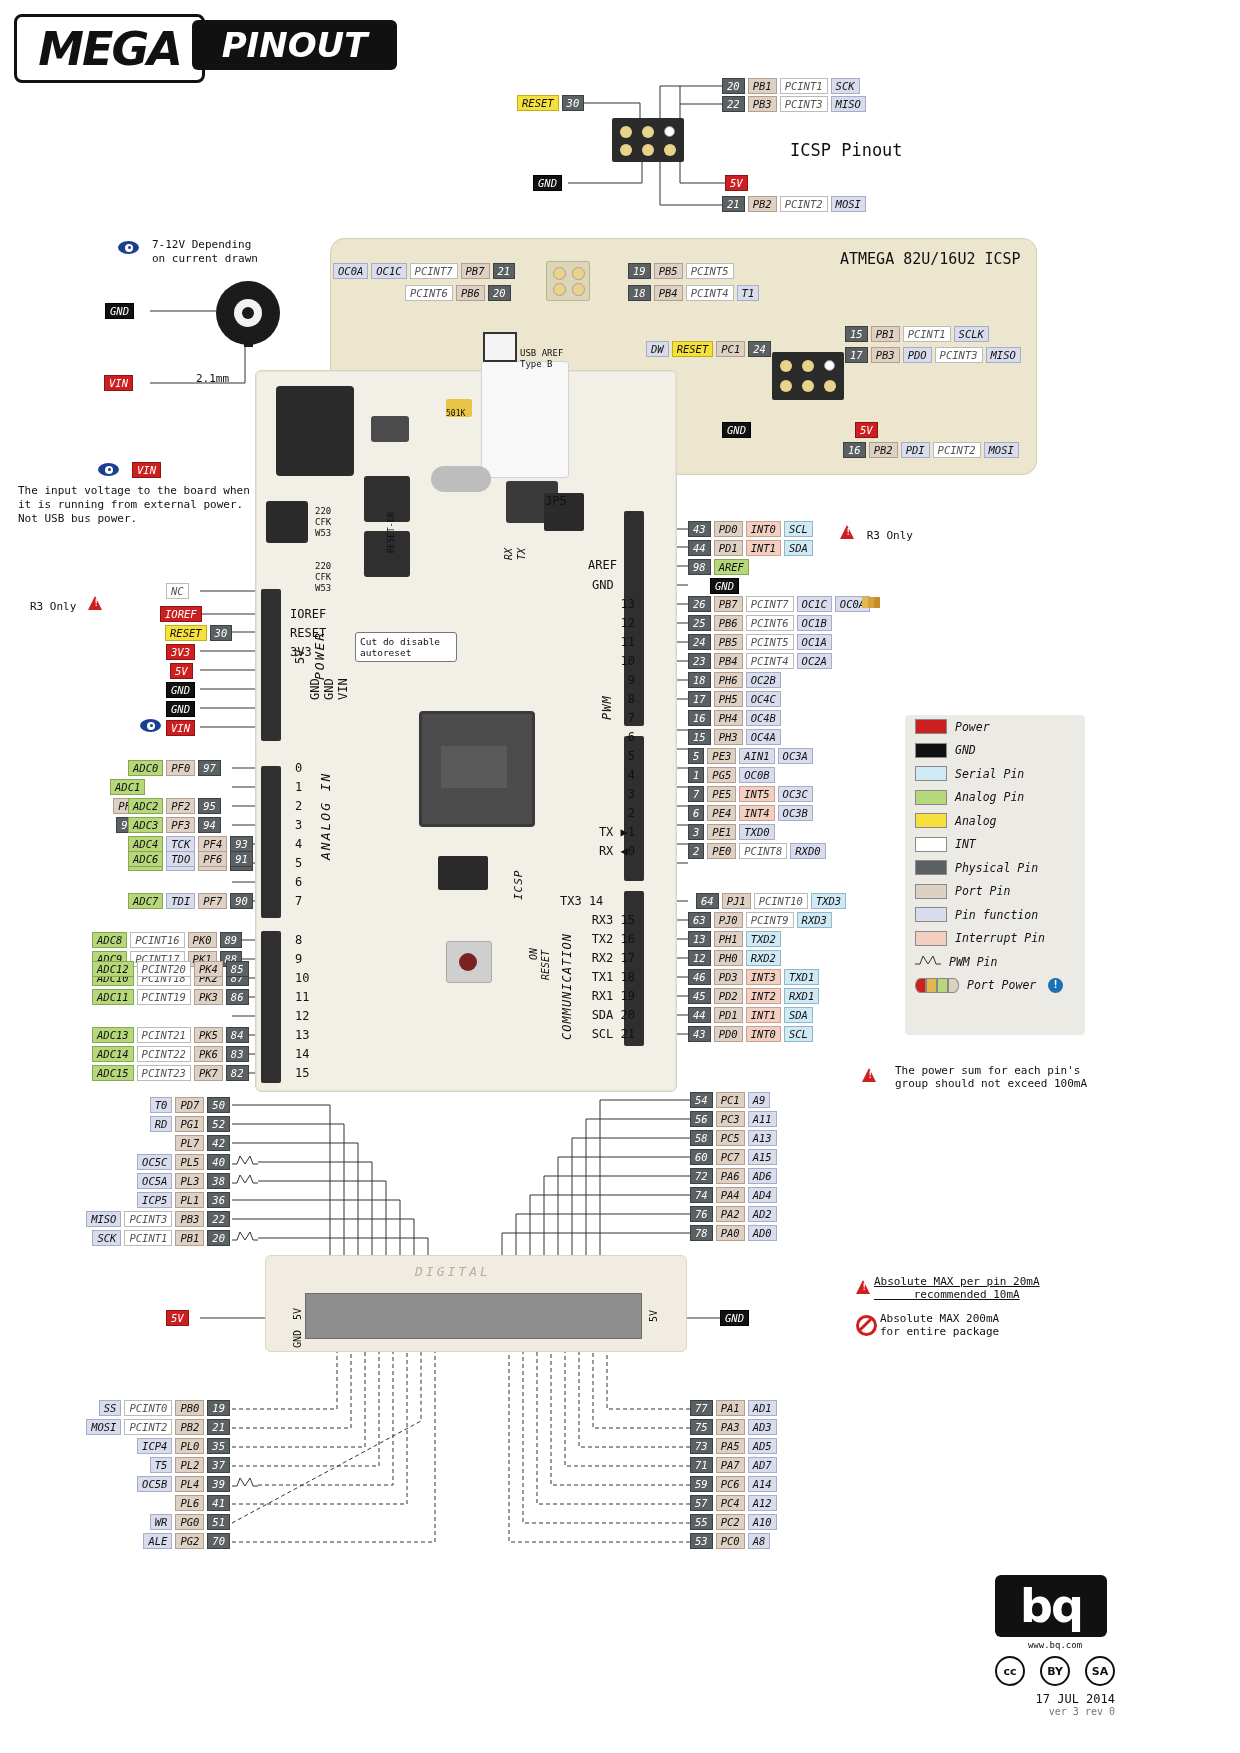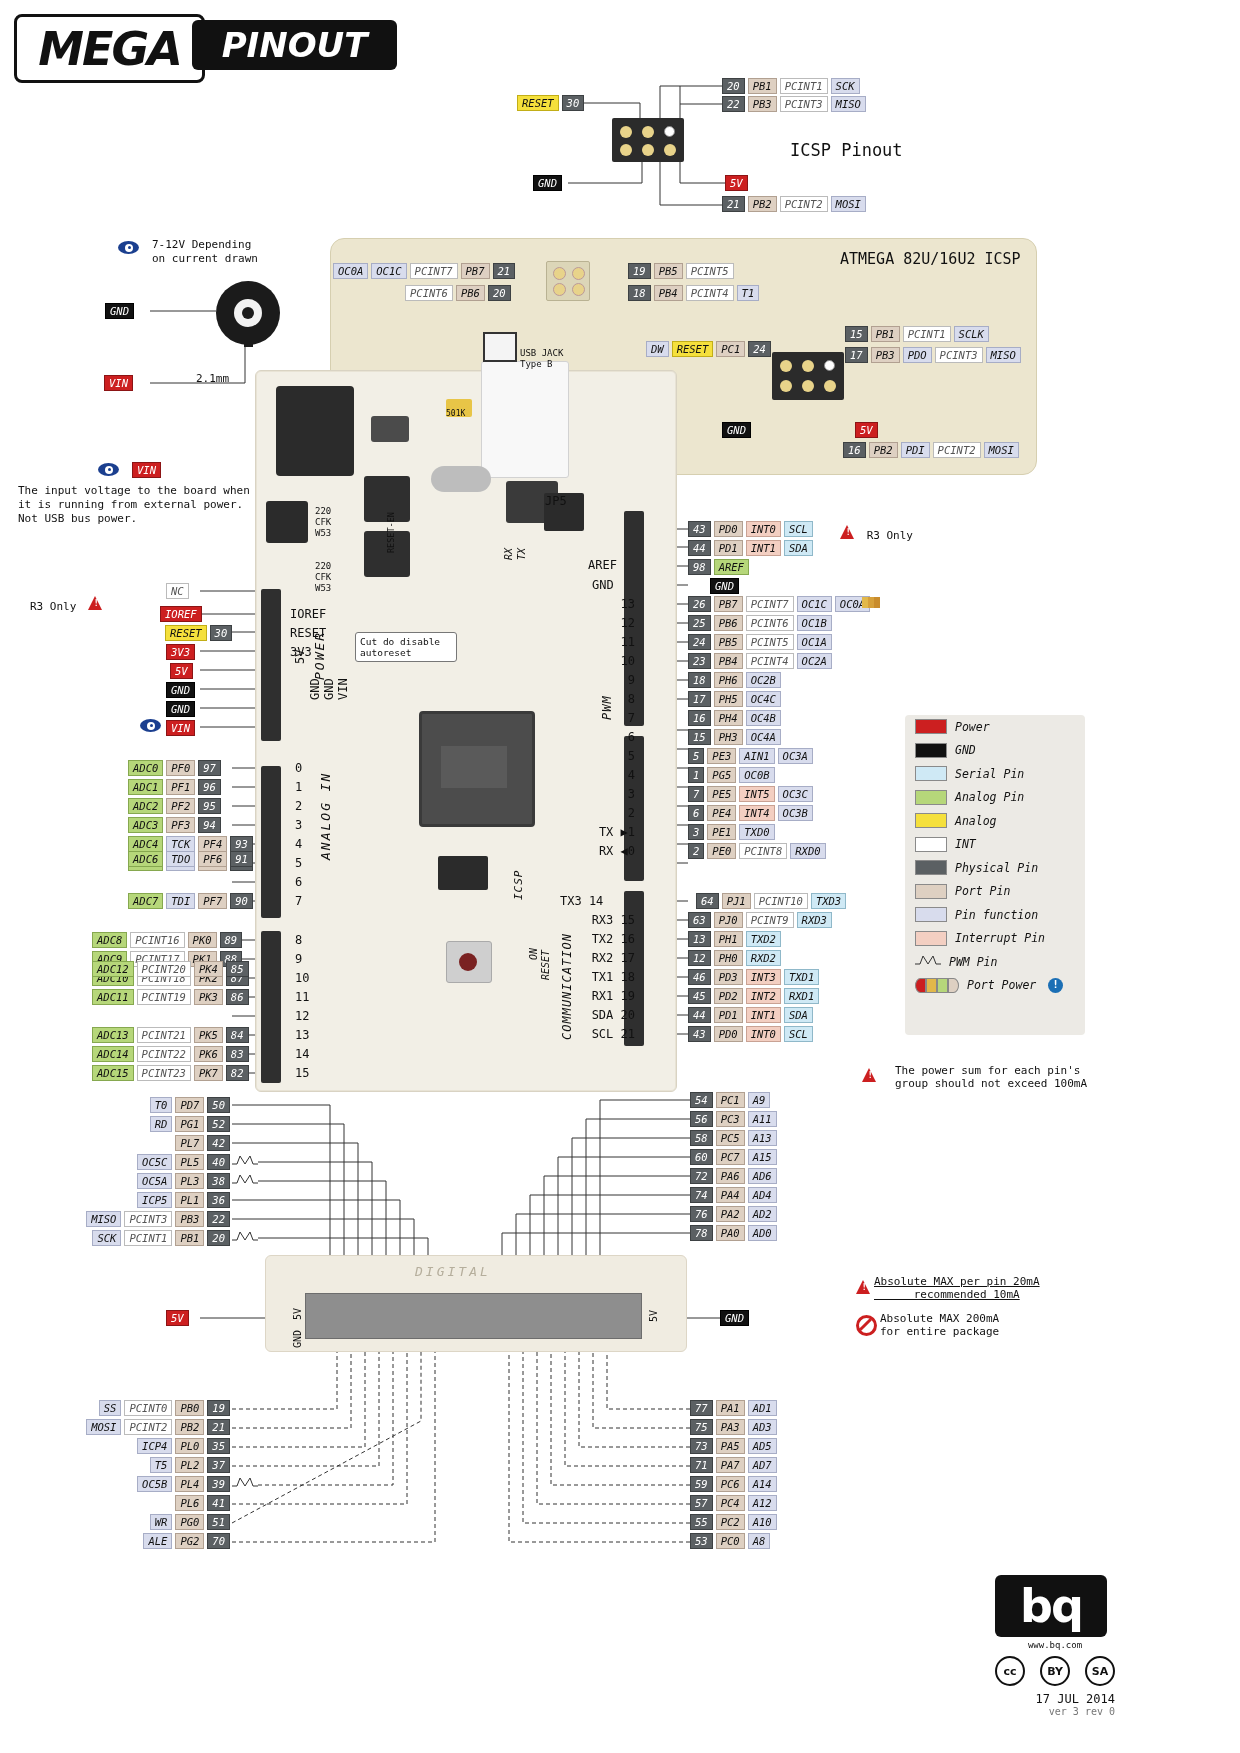--- a/index.html
+++ b/index.html
@@ -410,21 +410,21 @@
 <div class="abs plain" style="left:446px;top:409px;font-size:8px;">501K</div>
 <div class="abs plain" style="left:386px;top:553px;font-size:8.5px;transform:rotate(-90deg);transform-origin:left top;">RESET-EN</div>
 <div class="abs" style="left:355px;top:632px;width:100px;height:28px;background:#fff;border:1px solid #777;border-radius:3px;">
   <div class="plain" style="padding:3px 4px;font-size:9.5px;line-height:11px;white-space:pre;">Cut do disable
 autoreset</div>
 </div>
 <div class="abs plain" style="left:483px;top:332px;font-size:10px;line-height:11px;">
   <div style="width:30px;height:26px;border:2px solid #333;background:#f4f4f4;margin-bottom:2px;"></div>
 </div>
 <div class="abs plain" style="left:520px;top:348px;font-size:9px;line-height:11px;">
-  <div>USB JACK</div>
+  <div>USB AREF</div>
   <div>Type B</div>
 </div>
 <div class="abs plain ital" style="left:312px;top:680px;font-size:13px;letter-spacing:2px;transform:rotate(-90deg);transform-origin:left top;">POWER</div>
 <div class="abs plain ital" style="left:318px;top:860px;font-size:13px;letter-spacing:2px;transform:rotate(-90deg);transform-origin:left top;">ANALOG IN</div>
 <div class="abs plain ital" style="left:560px;top:1040px;font-size:12px;letter-spacing:1px;transform:rotate(-90deg);transform-origin:left top;">COMMUNICATION</div>
 <div class="abs plain ital" style="left:600px;top:720px;font-size:12px;letter-spacing:1px;transform:rotate(-90deg);transform-origin:left top;">PWM</div>
 <div class="abs plain ital" style="left:512px;top:900px;font-size:11px;letter-spacing:1px;transform:rotate(-90deg);transform-origin:left top;">ICSP</div>
 <div class="abs plain ital" style="left:540px;top:980px;font-size:10px;transform:rotate(-90deg);transform-origin:left top;">RESET</div>
 <div class="abs plain ital" style="left:528px;top:960px;font-size:10px;transform:rotate(-90deg);transform-origin:left top;">ON</div>
 <div class="abs plain ital" style="left:516px;top:560px;font-size:10px;transform:rotate(-90deg);transform-origin:left top;">TX</div>
@@ -455,21 +455,21 @@
 <div class="abs plain" style="left:322px;top:700px;font-size:12px;transform:rotate(-90deg);transform-origin:left top;">GND</div>
 <div class="abs plain" style="left:336px;top:700px;font-size:12px;transform:rotate(-90deg);transform-origin:left top;">VIN</div>
 
 <div id="analog1">
     <div class="abs row" style="left: 128px; top: 760px;">
       <span class="chip c-analog">ADC0</span>
       <span class="chip c-port">PF0</span>
       <span class="chip c-phys">97</span>
     </div>
     <div class="abs plain" style="left: 295px; top: 761px; font-size: 12px;">0</div>
-    <div class="abs row" style="left: 128px; top: 779px;">
+    <div class="abs row" style="left: 110px; top: 779px; flex-direction: column;">
       <span class="chip c-analog">ADC1</span>
       <span class="chip c-port">PF1</span>
       <span class="chip c-phys">96</span>
     </div>
     <div class="abs plain" style="left: 295px; top: 780px; font-size: 12px;">1</div>
     <div class="abs row" style="left: 128px; top: 798px;">
       <span class="chip c-analog">ADC2</span>
       <span class="chip c-port">PF2</span>
       <span class="chip c-phys">95</span>
     </div>

